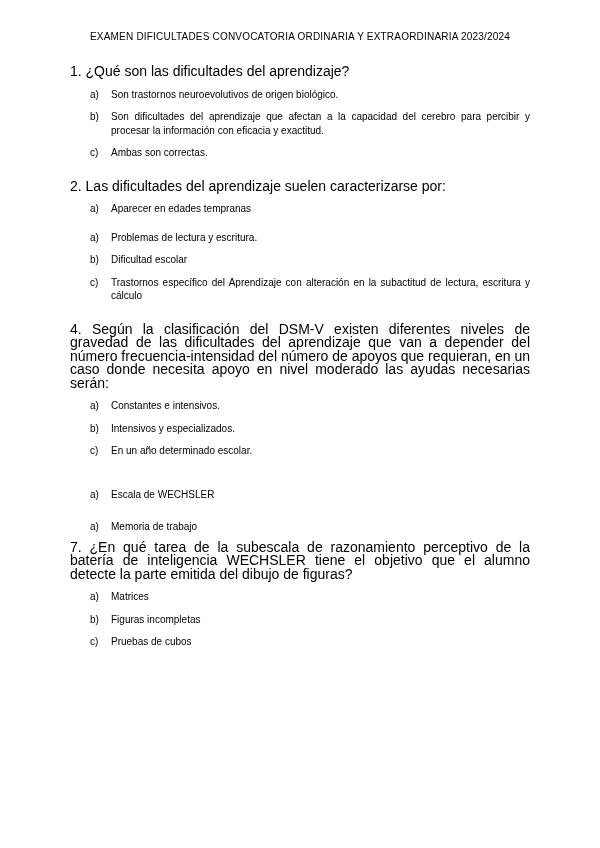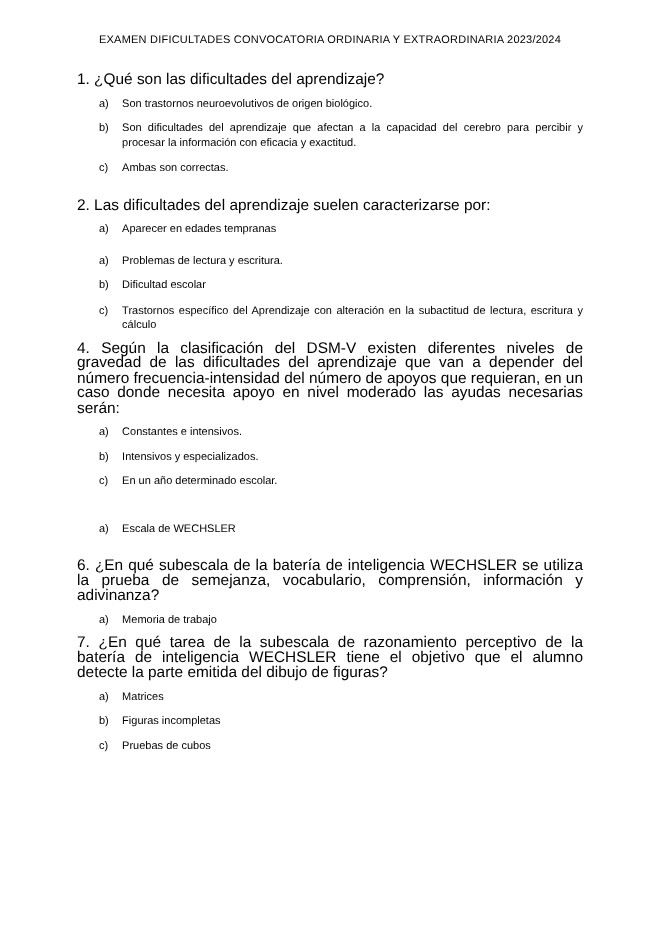--- a/index.html
+++ b/index.html
@@ -21,21 +21,21 @@
   .title {
     text-align: center;
     font-size: 10px;
     line-height: 13px;
     letter-spacing: 0.2px;
     margin-bottom: 22px;
   }
   .question-block { margin-top: 15px; }
   .q1 { margin-top: 0; }
   .q2 { margin-top: 20px; }
-  .q4 { margin-top: 7px; }
+  .q4 { margin-top: 20px; }
   .q5 { margin-top: 30px; }
   .q6 { margin-top: 19px; }
   .q7 { margin-top: 7px; }
   .question-text {
     font-size: 14px;
     line-height: 13.5px;
     text-align: justify;
   }
   .option {
     display: flex;
@@ -110,21 +110,20 @@
           <span class="otext">En un año determinado escolar.</span>
         </div>
       </div>
       <div class="question-block q5">
         <div class="option">
           <span class="letter">a)</span>
           <span class="otext">Escala de WECHSLER</span>
         </div>
       </div>
       <div class="question-block q6">
-        <div class="question-text">6. ¿En qué subescala de la batería de inteligencia WECHSLER se utiliza la prueba de semejanza, vocabulario, comprensión, información y adivinanza?</div>
         <div class="option">
           <span class="letter">a)</span>
           <span class="otext">Memoria de trabajo</span>
         </div>
       </div>
       <div class="question-block q7">
         <div class="question-text">7. ¿En qué tarea de la subescala de razonamiento perceptivo de la batería de inteligencia WECHSLER tiene el objetivo que el alumno detecte la parte emitida del dibujo de figuras?</div>
         <div class="option">
           <span class="letter">a)</span>
           <span class="otext">Matrices</span>

